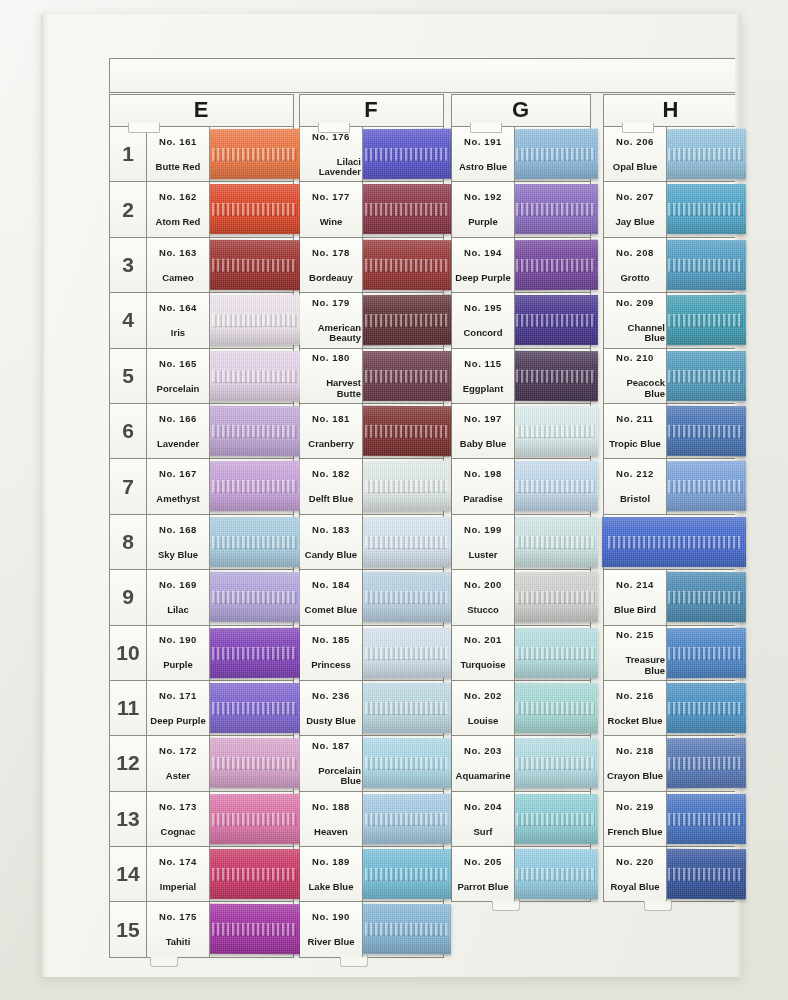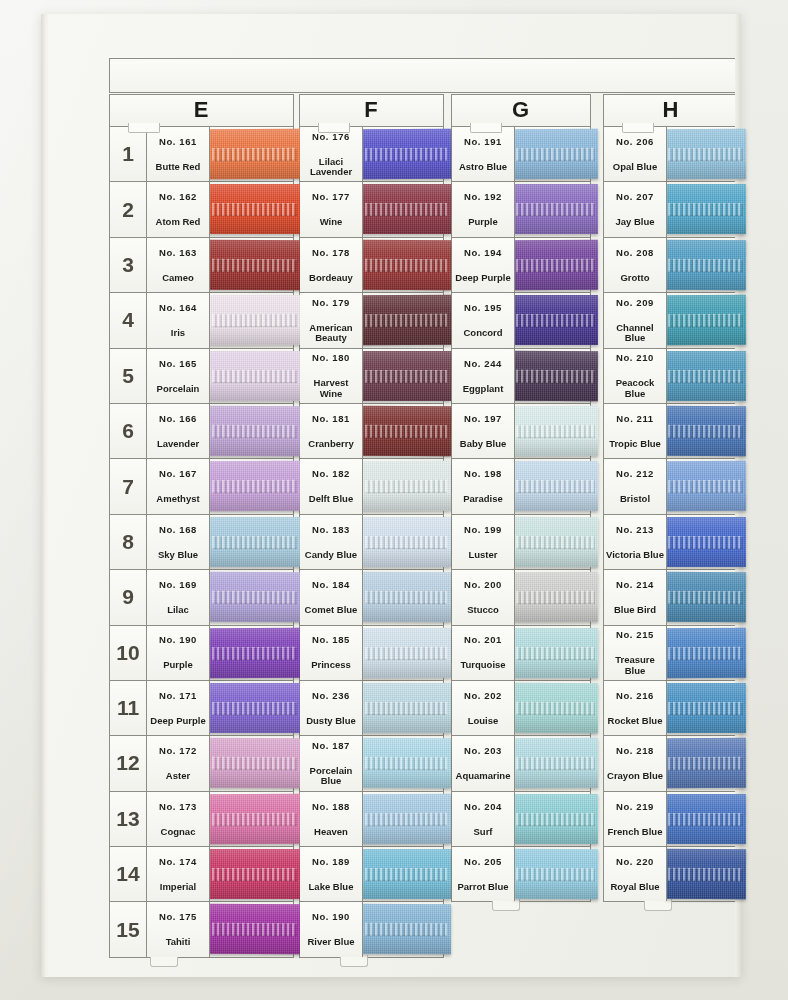--- a/index.html
+++ b/index.html
@@ -154,21 +154,21 @@
     font-size: 9.5px;
     color: #1e1e1a;
     font-weight: bold;
     letter-spacing: 0.6px;
     white-space: nowrap;
   }
   .cell-lbl .nm {
     font-size: 9.5px;
     color: #1e1e1a;
     font-weight: bold;
-    text-align: center;
+    text-align: right;
     line-height: 10.5px;
     padding: 0 1px;
   }
 
   
   .cell-sw {
     flex: 1 1 auto;
     position: relative;
     border-right: 1px solid #8d8d86;
     background: linear-gradient(180deg,#fbfbf7,#f3f3ee);
@@ -516,21 +516,21 @@
                   <div class="swatch" style="background: rgb(94, 46, 52); transform: rotate(-0.22deg);">
                     <div class="tex"></div>
                     <div class="coil"></div>
                     <div class="shade"></div>
                   </div>
                 </div>
               </div>
               <div class="row">
                 <div class="cell-lbl">
                   <div class="no">No. 180</div>
-                  <div class="nm">Harvest Wine</div>
+                  <div class="nm">Harvest Butte</div>
                 </div>
                 <div class="cell-sw">
                   <div class="swatch" style="background: rgb(106, 57, 73); transform: rotate(0deg);">
                     <div class="tex"></div>
                     <div class="coil"></div>
                     <div class="shade"></div>
                   </div>
                 </div>
               </div>
               <div class="row">
@@ -719,21 +719,21 @@
                 <div class="cell-sw">
                   <div class="swatch" style="background: rgb(70, 51, 145); transform: rotate(0deg);">
                     <div class="tex"></div>
                     <div class="coil"></div>
                     <div class="shade"></div>
                   </div>
                 </div>
               </div>
               <div class="row">
                 <div class="cell-lbl">
-                  <div class="no">No. 244</div>
+                  <div class="no">No. 115</div>
                   <div class="nm">Eggplant</div>
                 </div>
                 <div class="cell-sw">
                   <div class="swatch" style="background: rgb(71, 51, 82); transform: rotate(0.22deg);">
                     <div class="tex"></div>
                     <div class="coil"></div>
                     <div class="shade"></div>
                   </div>
                 </div>
               </div>
@@ -948,24 +948,20 @@
                 </div>
                 <div class="cell-sw">
                   <div class="swatch" style="background: rgb(123, 164, 222); transform: rotate(-0.22deg);">
                     <div class="tex"></div>
                     <div class="coil"></div>
                     <div class="shade"></div>
                   </div>
                 </div>
               </div>
               <div class="row">
-                <div class="cell-lbl">
-                  <div class="no">No. 213</div>
-                  <div class="nm">Victoria Blue</div>
-                </div>
                 <div class="cell-sw">
                   <div class="swatch" style="background: rgb(67, 104, 207); transform: rotate(0deg);">
                     <div class="tex"></div>
                     <div class="coil"></div>
                     <div class="shade"></div>
                   </div>
                 </div>
               </div>
               <div class="row">
                 <div class="cell-lbl">

